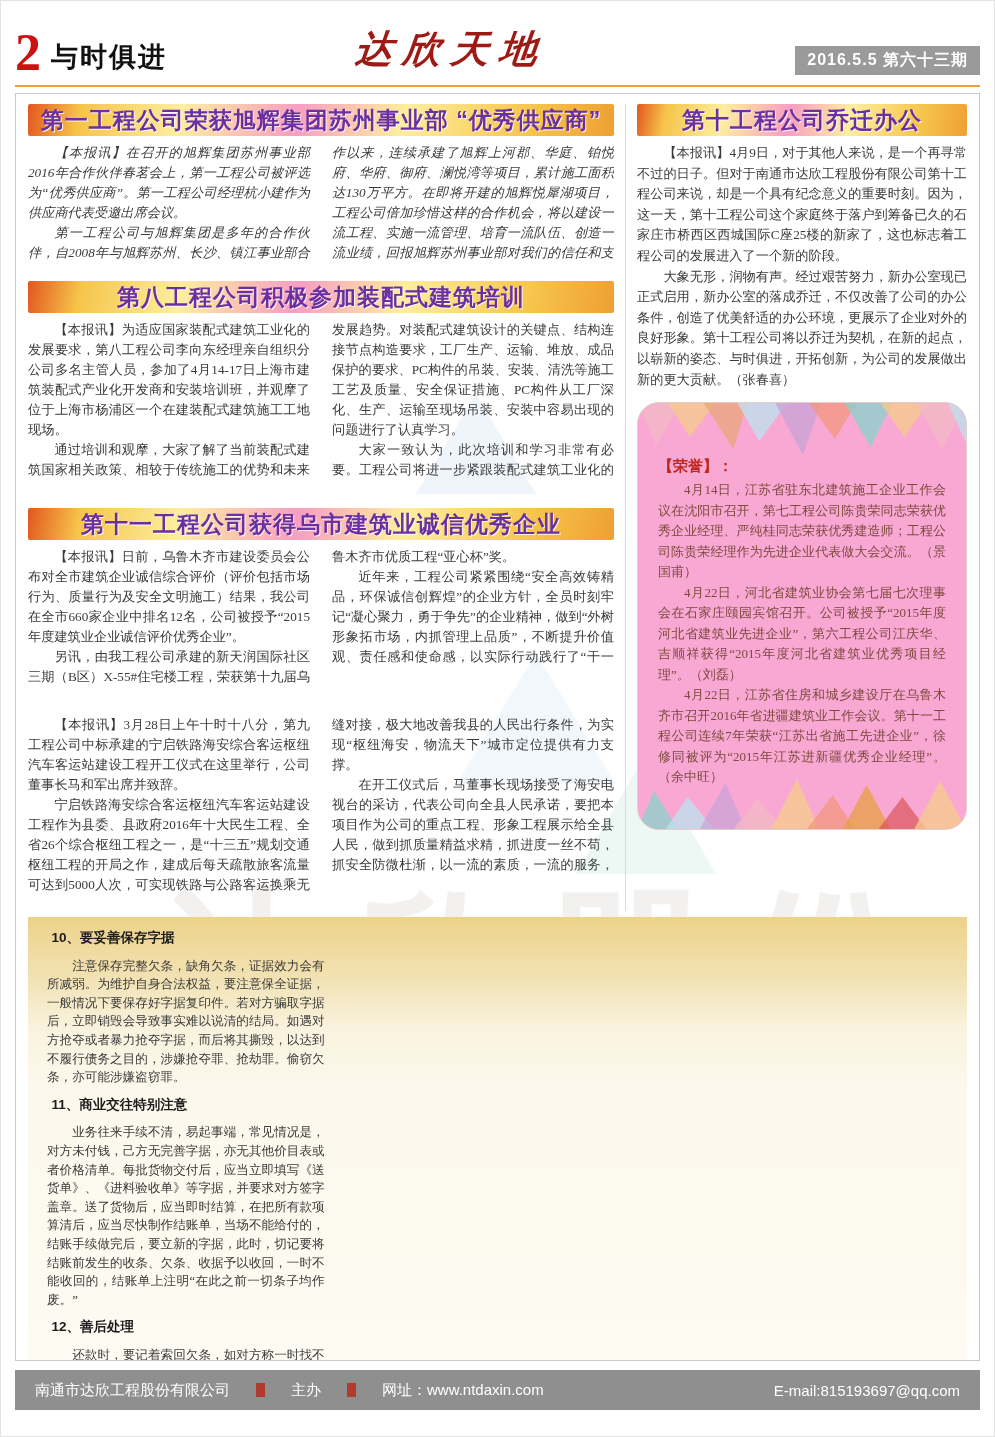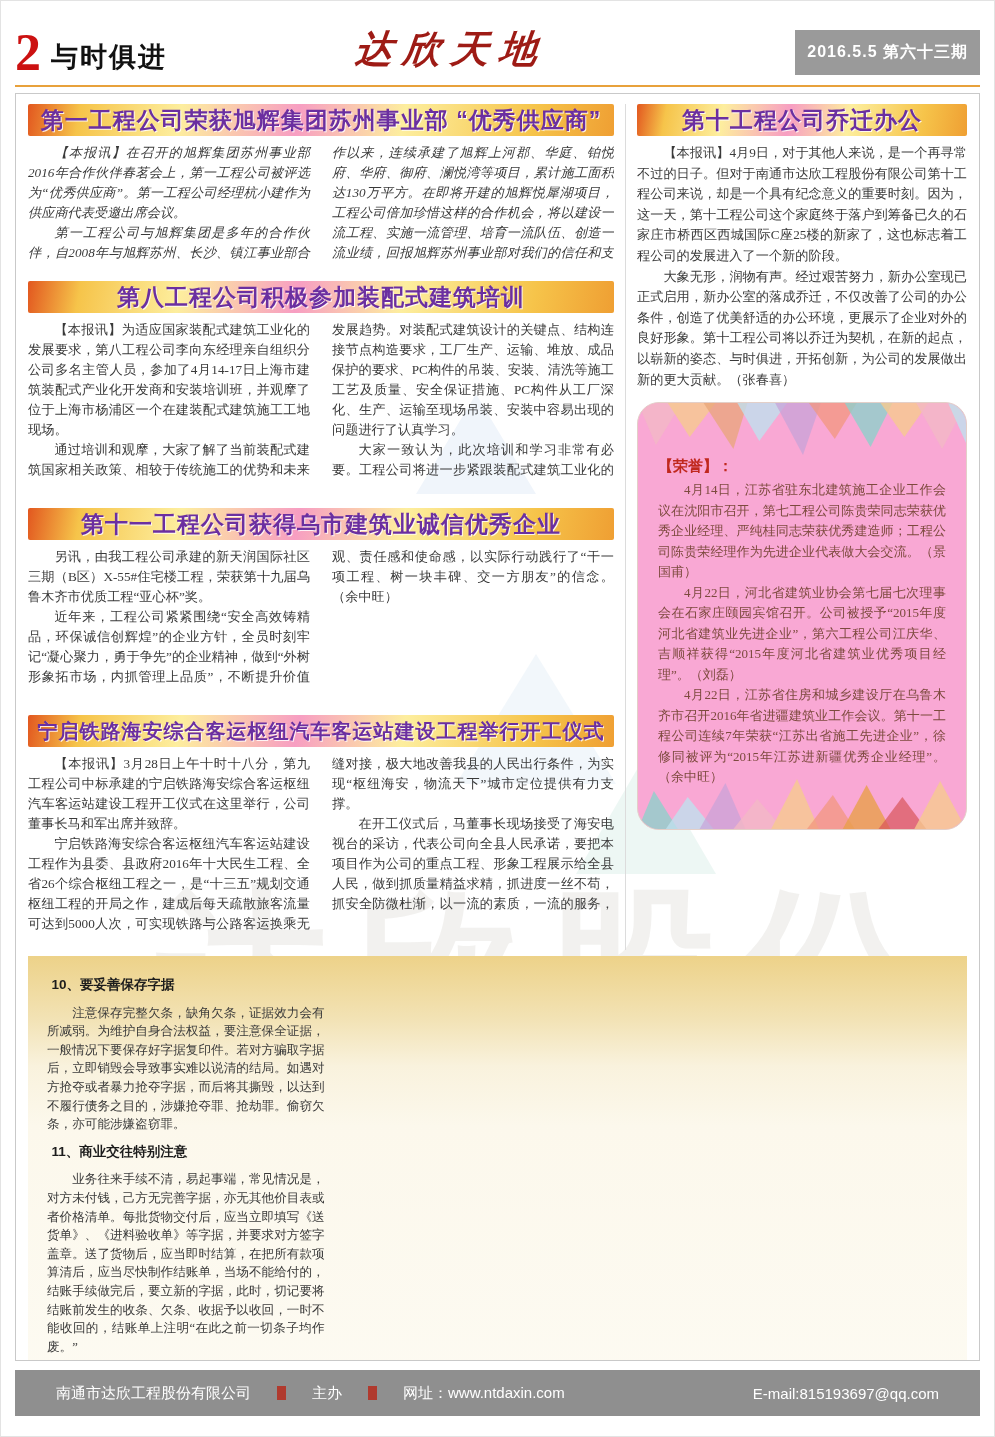--- a/index.html
+++ b/index.html
@@ -8,21 +8,21 @@
         font-family:"Liberation Serif","DejaVu Serif",serif;color:#3a3a3a;}
   
   .hdr{margin:12px 14px 0;display:flex;align-items:flex-end;justify-content:space-between;
        border-bottom:2px solid #e8a13b;padding-bottom:10px;height:74px;box-sizing:border-box;}
   .hdr-left{display:flex;align-items:flex-end;gap:10px;}
   .pagenum{font-family:"Liberation Serif",serif;font-weight:bold;font-size:52px;line-height:44px;color:#cc1111;}
   .section-name{font-family:"Liberation Sans",sans-serif;font-weight:bold;font-size:27px;color:#111;letter-spacing:2px;}
   .masthead{font-family:"DejaVu Serif",serif;font-style:italic;font-weight:bold;font-size:38px;
             color:#9e1b15;letter-spacing:10px;transform:skewX(-6deg);margin-right:60px;}
   .issue-badge{background:#9a9a9a;color:#fff;font-family:"Liberation Sans",sans-serif;
-               font-size:16px;font-weight:bold;padding:12px 12px;letter-spacing:1px;}
+               font-size:16px;font-weight:bold;padding:4px 12px;letter-spacing:1px;}
   
   .main-box{margin:6px 14px 0;border:1px solid #c9c9c9;height:1268px;box-sizing:border-box;
             padding:10px 12px;position:relative;overflow:hidden;background:#fff;}
   .cols-wrap{display:flex;position:relative;z-index:2;}
   .left-col{width:586px;flex:none;}
   .v-divider{width:1px;background:#dcdcdc;margin:0 11px;flex:none;}
   .right-col{flex:1;min-width:0;}
   
   .banner{height:32px;line-height:32px;text-align:center;border-radius:2px;
           font-family:"Liberation Sans",sans-serif;font-weight:bold;font-size:23px;
@@ -44,42 +44,42 @@
              height:428px;box-sizing:border-box;padding:54px 20px 0;overflow:hidden;}
   .honor-deco{position:absolute;left:0;right:0;pointer-events:none;}
   .honor-deco.top{top:0;} .honor-deco.bottom{bottom:0;}
   .honor-heading{font-family:"Liberation Sans",sans-serif;font-weight:bold;font-size:15px;
                  color:#c0281e;margin:0 0 4px;position:relative;z-index:2;}
   .honor-box p{margin:0;text-indent:2em;font-size:13px;line-height:20.5px;color:#7d4a3e;
                text-align:justify;position:relative;z-index:2;}
   
   .legal{margin-top:6px;position:relative;z-index:2;
          background:linear-gradient(180deg,#edd289 0px,#f2e2b4 62px,#f9f2dd 110px,#fcf8ec 170px,#fdfbf3 100%);
-         padding:12px 10px 6px;box-sizing:border-box;}
+         padding:4px 10px 6px;box-sizing:border-box;}
   .legal-grid{display:grid;grid-template-columns:1fr 1fr 1fr;column-gap:16px;}
   .lg-col{font-size:12.6px;line-height:18.6px;text-align:justify;overflow:hidden;}
   .lg-col3{grid-row:1/3;padding-top:6px;height:456px;}
   .lg-col p{margin:9px;text-indent:2em;}
   .lg-col h4{margin:2px 0 1px;font-family:"Liberation Sans",sans-serif;font-size:13.5px;
              color:#1c1c1c;text-indent:1em;}
   
   .watermark{position:absolute;left:140px;top:760px;font-size:175px;font-weight:bold;
              letter-spacing:18px;color:rgba(150,140,120,0.12);white-space:nowrap;z-index:1;
              font-family:"DejaVu Serif",serif;pointer-events:none;}
   .tri{position:absolute;width:0;height:0;z-index:0;pointer-events:none;}
   .tri1{left:400px;top:300px;border-left:60px solid transparent;border-right:60px solid transparent;
         border-bottom:100px solid rgba(130,175,220,.12);}
   .tri2{left:440px;top:560px;border-left:80px solid transparent;border-right:80px solid transparent;
         border-bottom:130px solid rgba(130,175,220,.10);}
   .tri3{left:560px;top:660px;border-left:70px solid transparent;border-right:70px solid transparent;
         border-bottom:120px solid rgba(110,190,165,.12);}
   
-  .footer-bar{margin:9px 14px 0;background:#8f8f8f;color:#fff;height:46px;display:flex;
+  .footer-bar{margin:9px 14px 0;background:#8f8f8f;color:#fff;height:40px;display:flex;
               align-items:center;font-family:"Liberation Sans",sans-serif;font-size:15px;
-              padding:0 41px;box-sizing:border-box;gap:26px;}
+              padding:0 20px;box-sizing:border-box;gap:26px;}
   .footer-bar .sep{width:9px;height:14px;background:#b03a2e;flex:none;}
   .footer-bar span{white-space:nowrap;}
   .f-email{margin-left:auto;}
 </style>
 </head>
 <body>
 
 <div class="page">
 
   <div class="hdr">
@@ -114,27 +114,27 @@
           <div class="article-body h-a2">
             <p>【本报讯】为适应国家装配式建筑工业化的发展要求，第八工程公司李向东经理亲自组织分公司多名主管人员，参加了4月14-17日上海市建筑装配式产业化开发商和安装培训班，并观摩了位于上海市杨浦区一个在建装配式建筑施工工地现场。</p>
             <p>通过培训和观摩，大家了解了当前装配式建筑国家相关政策、相较于传统施工的优势和未来发展趋势。对装配式建筑设计的关键点、结构连接节点构造要求，工厂生产、运输、堆放、成品保护的要求、PC构件的吊装、安装、清洗等施工工艺及质量、安全保证措施、PC构件从工厂深化、生产、运输至现场吊装、安装中容易出现的问题进行了认真学习。</p>
             <p>大家一致认为，此次培训和学习非常有必要。工程公司将进一步紧跟装配式建筑工业化的发展形势，主动学习，主动适应，力争尽快培养一批装配式建筑的施工技术人才，以适应现时建筑市场发展的需要。（姜宏祝）</p>
           </div>
         </div>
 
         <div class="article">
           <div class="banner">第十一工程公司获得乌市建筑业诚信优秀企业</div>
           <div class="article-body h-a3">
+            <p>【本报讯】日前，乌鲁木齐市建设委员会公布对全市建筑企业诚信综合评价（评价包括市场行为、质量行为及安全文明施工）结果，我公司在全市660家企业中排名12名，公司被授予“2015年度建筑业企业诚信评价优秀企业”。</p>
             <p>另讯，由我工程公司承建的新天润国际社区三期（B区）X-55#住宅楼工程，荣获第十九届乌鲁木齐市优质工程“亚心杯”奖。</p>
             <p>近年来，工程公司紧紧围绕“安全高效铸精品，环保诚信创辉煌”的企业方针，全员时刻牢记“凝心聚力，勇于争先”的企业精神，做到“外树形象拓市场，内抓管理上品质”，不断提升价值观、责任感和使命感，以实际行动践行了“干一项工程、树一块丰碑、交一方朋友”的信念。（余中旺）</p>
           </div>
         </div>
 
         <div class="article">
-          <div class="banner small-font">宁启铁路海安综合客运枢纽汽车客运站建设工程举行开工仪式</div>
           <div class="article-body h-a4">
             <p>【本报讯】3月28日上午十时十八分，第九工程公司中标承建的宁启铁路海安综合客运枢纽汽车客运站建设工程开工仪式在这里举行，公司董事长马和军出席并致辞。</p>
             <p>宁启铁路海安综合客运枢纽汽车客运站建设工程作为县委、县政府2016年十大民生工程、全省26个综合枢纽工程之一，是“十三五”规划交通枢纽工程的开局之作，建成后每天疏散旅客流量可达到5000人次，可实现铁路与公路客运换乘无缝对接，极大地改善我县的人民出行条件，为实现“枢纽海安，物流天下”城市定位提供有力支撑。</p>
             <p>在开工仪式后，马董事长现场接受了海安电视台的采访，代表公司向全县人民承诺，要把本项目作为公司的重点工程、形象工程展示给全县人民，做到抓质量精益求精，抓进度一丝不苟，抓安全防微杜渐，以一流的素质，一流的服务，一流的技术，打造出优质的精品工程回馈家乡人民。（杨本荣）</p>
           </div>
         </div>
       </div>
 
       <div class="v-divider"></div>
 

